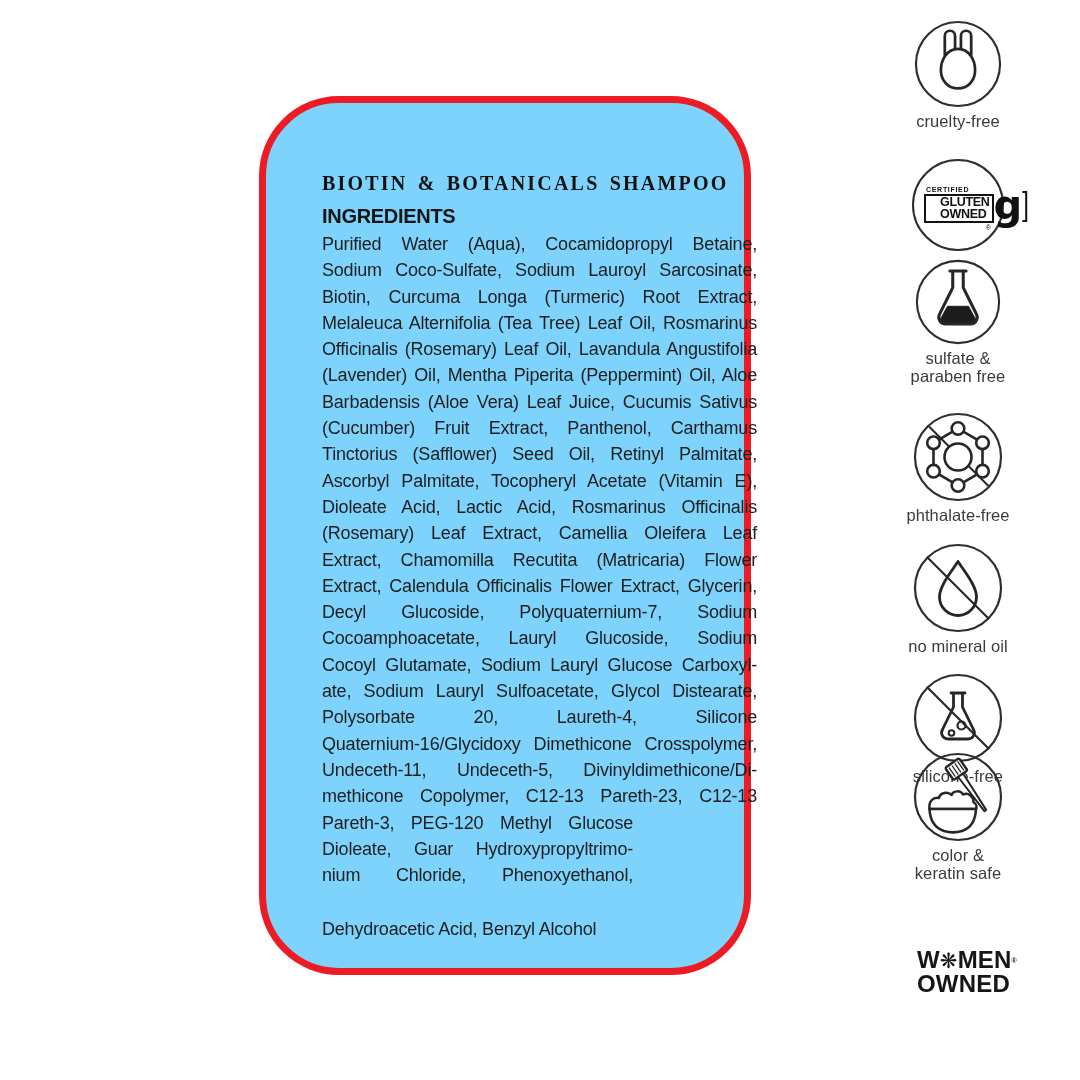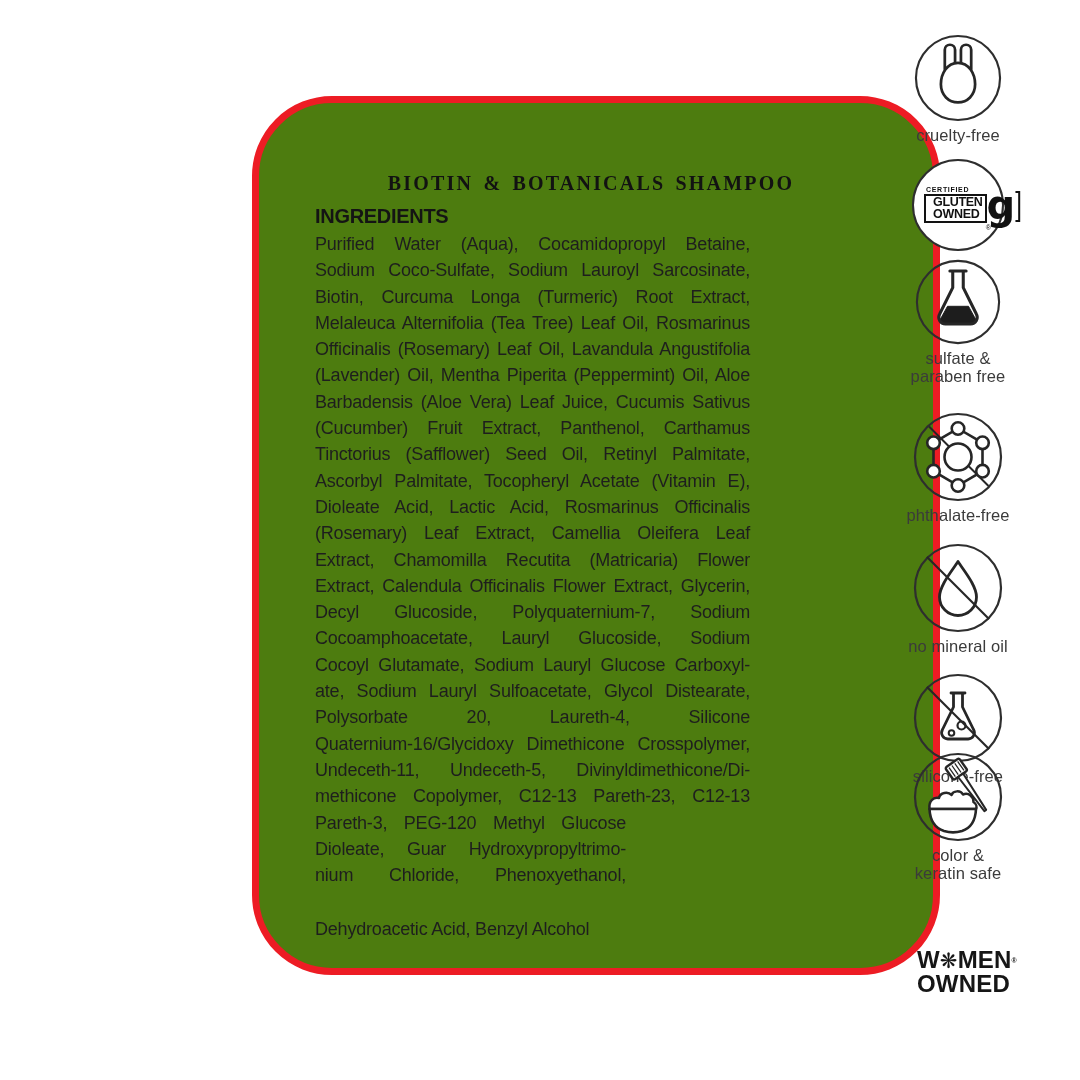--- a/index.html
+++ b/index.html
@@ -3,23 +3,23 @@
 <meta charset="utf-8">
 <style>
   html,body { margin:0; padding:0; background:#ffffff; }
   .canvas {
     position:relative; width:1080px; height:1080px; background:#ffffff;
     font-family:"Liberation Sans", sans-serif; overflow:hidden; color:#1e1e1e;
   }
 
   
   .label-box {
-    position:absolute; left:252px; top:96px; width:688px; height:879px;
+    position:absolute; left:259px; top:96px; width:492px; height:879px;
     border:7px solid #ed1c24; border-radius:80px; box-sizing:border-box;
-    background:#4d7c0f;
+    background:#7dd3fc;
   }
   .label-content { padding:69px 66px 0 56px; }
 
   .label-title {
     font-family:"Liberation Serif", serif; font-weight:700;
     font-size:20px; line-height:22px; letter-spacing:2.2px; word-spacing:3px;
     color:#121212; text-align:center; margin-bottom:10px; white-space:nowrap;
   }
   .ing-heading {
     font-size:20px; line-height:24px; font-weight:700; letter-spacing:-0.3px;
@@ -46,21 +46,21 @@
   }
 
   
   .seal {
     width:92px; height:92px; border:2.2px solid #2e2e2e; border-radius:50%;
     box-sizing:border-box; position:relative; background:#fff;
   }
   .seal-inner { position:absolute; left:10px; top:25px; display:flex; align-items:flex-start; }
   .seal-left { display:flex; flex-direction:column; align-items:flex-start; }
   .seal-cert { font-size:7px; font-weight:700; letter-spacing:0.7px; color:#111; margin:0 0 1px 2px; }
-  .seal-box { border:2.5px solid #121212; padding:1px 2px 1px 7px; }
+  .seal-box { border:2.5px solid #121212; padding:1px 2px 1px 14px; }
   .seal-box div { font-size:12.5px; line-height:11.5px; font-weight:700; letter-spacing:-0.3px; color:#111; }
   .seal-g {
     font-family:"DejaVu Sans", sans-serif; font-weight:700; font-size:40px;
     line-height:38px; margin-left:0px; color:#111;
   }
   .seal-bracket { font-size:24px; line-height:36px; font-weight:400; color:#111; transform:scaleY(1.35); transform-origin:center; }
   .seal-reg { position:absolute; right:11px; bottom:18px; font-size:7px; color:#111; }
 
   
   .women-owned {
@@ -105,21 +105,21 @@
         </div>
       <div class="ing-block ing-narrow">
           <div class="ing-line">Pareth-3, PEG-120 Methyl Glucose</div>
           <div class="ing-line">Dioleate, Guar Hydroxypropyltrimo-</div>
           <div class="ing-line">nium Chloride, Phenoxyethanol,</div>
           <div class="ing-line">Dehydroacetic Acid, Benzyl Alcohol</div>
         </div>
     </div>
   </div>
 
-  <div class="badge" style="top:34px">
+  <div class="badge" style="top:20px">
     <svg width="88" height="88" viewBox="0 0 90 90">
       <circle cx="45" cy="45" r="43" fill="none" stroke="#2e2e2e" stroke-width="2.2"></circle>
       <rect x="31.5" y="11" width="10.5" height="30" rx="5.2" fill="#fff" stroke="#262626" stroke-width="2.8"></rect>
       <rect x="48" y="11" width="10.5" height="30" rx="5.2" fill="#fff" stroke="#262626" stroke-width="2.8"></rect>
       <path d="M45 29.5 C34 29.5 27.5 40.5 27.5 51.5 C27.5 62.5 35.5 70 45 70 C54.5 70 62.5 62.5 62.5 51.5 C62.5 40.5 56 29.5 45 29.5 Z" fill="#fff" stroke="#262626" stroke-width="2.8"></path>
     </svg>
     <div class="badge-label">cruelty-free</div>
   </div>
 
   <div class="badge" style="top:159px">

